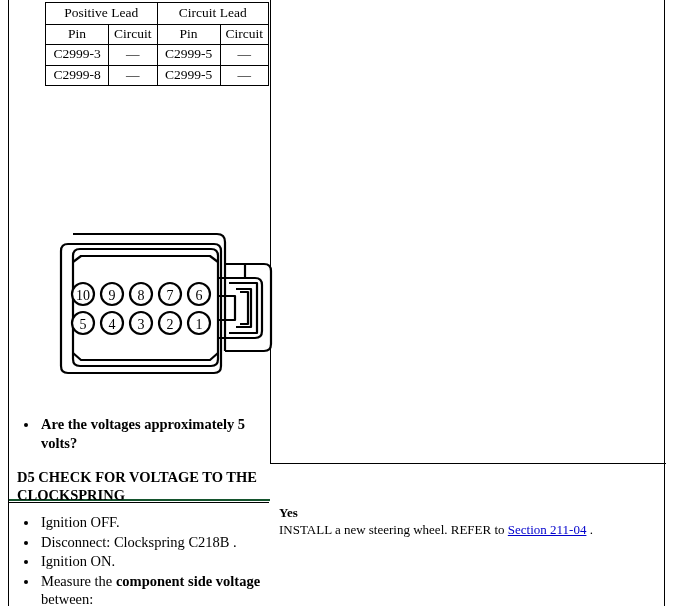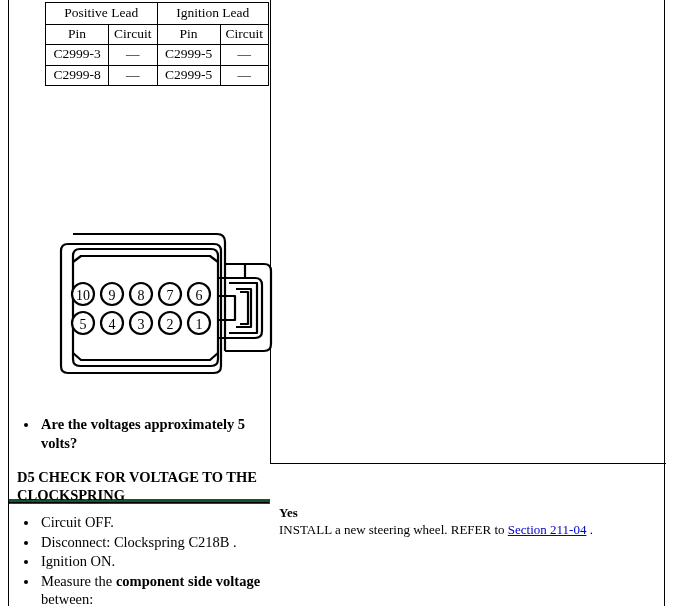--- a/index.html
+++ b/index.html
@@ -40,21 +40,21 @@
     left: 261px;
     top: 0px;
     width: 396px;
     box-sizing: border-box;
     border-left: 1px solid #000;
   }
 
   
   #action-cell-1 {
     height: 463px;
-    border-bottom: 5px solid #14532d;
+    border-bottom: 2px solid #14532d;
     margin-top: 36px;
   }
   #result-cell-1 {
     height: 463px;
     border-bottom: 1px solid #000;
   }
 
   
   #pin-table {
     position: absolute;
@@ -149,21 +149,21 @@
 <div id="page-frame">
 
   <div class="col-left">
 
     <div id="action-cell-1">
 
       <table id="pin-table">
         <tbody>
           <tr>
             <td class="lead-head" colspan="2">Positive Lead</td>
-            <td class="lead-head" colspan="2">Ignition Lead</td>
+            <td class="lead-head" colspan="2">Circuit Lead</td>
           </tr>
           <tr>
             <td class="c-pin">Pin</td>
             <td class="c-cir">Circuit</td>
             <td class="c-pin">Pin</td>
             <td class="c-cir">Circuit</td>
           </tr>
 
           <tr>
             <td>C2999-3</td>
@@ -238,21 +238,21 @@
       </div>
 
     </div>
 
     <div id="d5-header">
       <span>D5 CHECK FOR VOLTAGE TO THE CLOCKSPRING</span>
     </div>
 
     <div id="d5-steps">
       <ul class="steps">
-        <li>Circuit OFF.</li>
+        <li>Ignition OFF.</li>
         <li>Disconnect: Clockspring C218B .</li>
         <li>Ignition ON.</li>
         <li><span>Measure the </span><b>component side voltage</b><span> between:</span></li>
       </ul>
     </div>
 
   </div>
 
   <div class="col-right">
 

